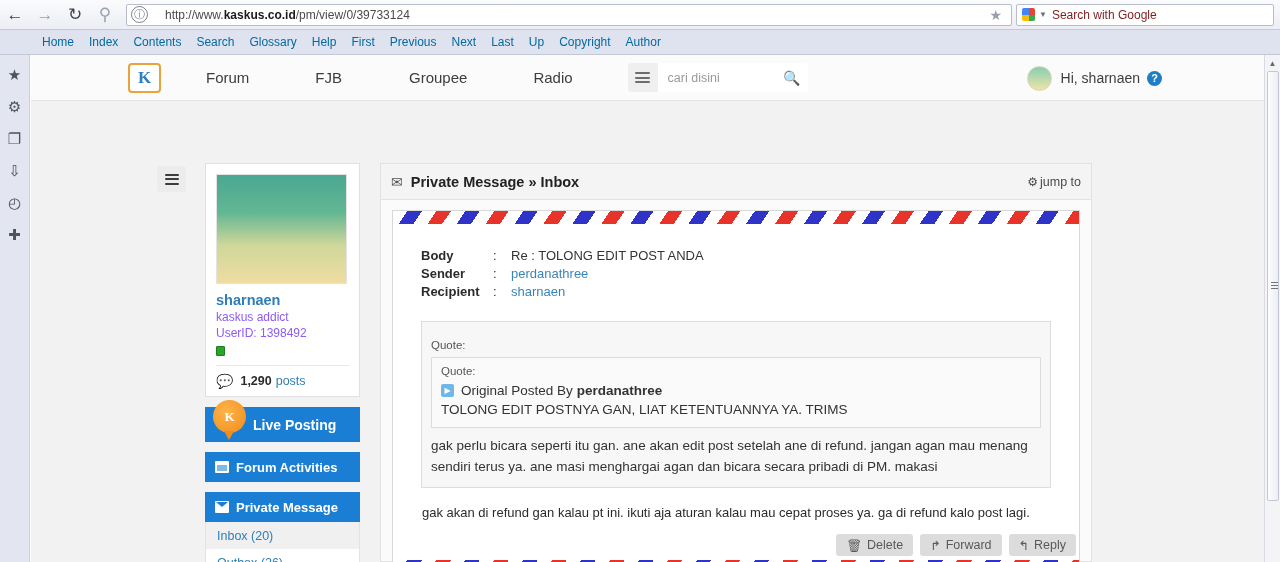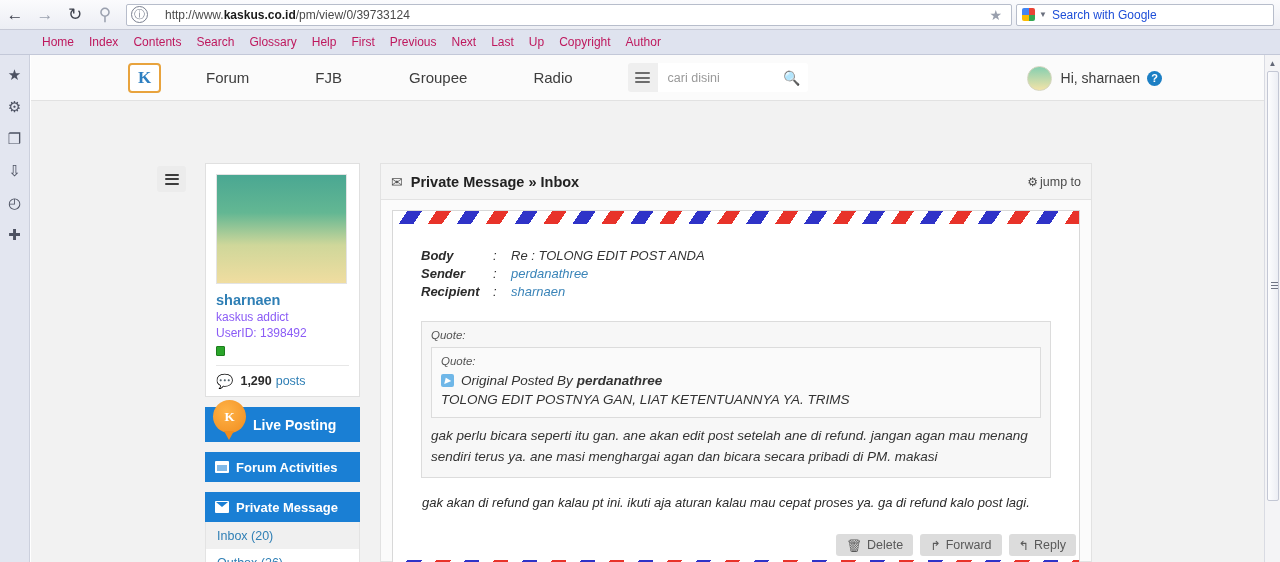--- a/index.html
+++ b/index.html
@@ -44,30 +44,30 @@
     background: #fff; border: 1px solid #b7bdcb; border-radius: 2px;
     display: flex; align-items: center; padding: 0 5px;
   }
   #g-logo {
     width: 13px; height: 13px; position: relative; flex: 0 0 auto;
     display: grid; grid-template-columns: 1fr 1fr; grid-template-rows: 1fr 1fr;
     border-radius: 2px; overflow: hidden;
   }
   #g-logo i { display: block; }
   #g-caret { margin: 0 5px 0 4px; color: #6a6f7d; font-size: 8px; }
-  #search-google span.ph { font-size: 12px; color: #1d4ed8; }
+  #search-google span.ph { font-size: 12px; color: #7f1d1d; }
 
   
   #docnav {
     position: absolute; top: 30px; left: 0; width: 1280px; height: 25px;
     background: #dfe3ef; border-bottom: 1px solid #c3c8d8;
     display: flex; align-items: center; padding-left: 42px;
   }
   #docnav a {
-    font-size: 12px; color: #be185d; margin-right: 15px;
+    font-size: 12px; color: #0369a1; margin-right: 15px;
     text-decoration: none; white-space: nowrap;
   }
 
   
   #icon-rail {
     position: absolute; top: 55px; left: 0; width: 30px; height: 507px;
     background: #e3e6f0; border-right: 1px solid #ccd0dd;
     display: flex; flex-direction: column; align-items: center; padding-top: 4px;
   }
   #icon-rail .rail-icon {
@@ -235,32 +235,32 @@
     background-image: repeating-linear-gradient(
       -56deg,
       #e8332a 0px, #e8332a 12px,
       #ffffff 12px, #ffffff 24px,
       #2f33c8 24px, #2f33c8 36px,
       #ffffff 36px, #ffffff 48px
     );
   }
   #airmail-top { top: 0; }
   #airmail-bottom { bottom: 0; }
-  #envelope-inner { position: absolute; top: 13px; left: 0; right: 0; bottom: 13px; padding: 22px 28px 0 28px; font-style: italic; }
+  #envelope-inner { position: absolute; top: 13px; left: 0; right: 0; bottom: 13px; padding: 22px 28px 0 28px; }
 
   table#meta { border-collapse: collapse; }
   table#meta td { font-size: 13px; padding: 1.5px 0; vertical-align: top; }
   td.mk { font-weight: bold; color: #2b2b2b; width: 72px; }
   td.mc { width: 18px; color: #2b2b2b; }
   td.mv { color: #333; }
   td.mv a { color: #3a84b8; text-decoration: none; }
 
   #quote-outer {
     margin-top: 21px; border: 1px solid #dcdcdc; background: #f7f7f7;
-    padding: 7px 9px 9px 9px;
+    padding: 17px 9px 9px 9px;
   }
   .quote-label { font-size: 11.5px; color: #555; margin-bottom: 6px; }
   #quote-inner {
     border: 1px solid #dcdcdc; background: #fafafa; padding: 7px 9px 10px 9px;
   }
   #quote-attrib { font-size: 13.5px; color: #333; display: flex; align-items: center; }
   #quote-play {
     width: 13px; height: 13px; background: #6fb7e8; border-radius: 2px;
     margin-right: 7px; display: flex; align-items: center; justify-content: center;
     color: #fff; font-size: 8px;

